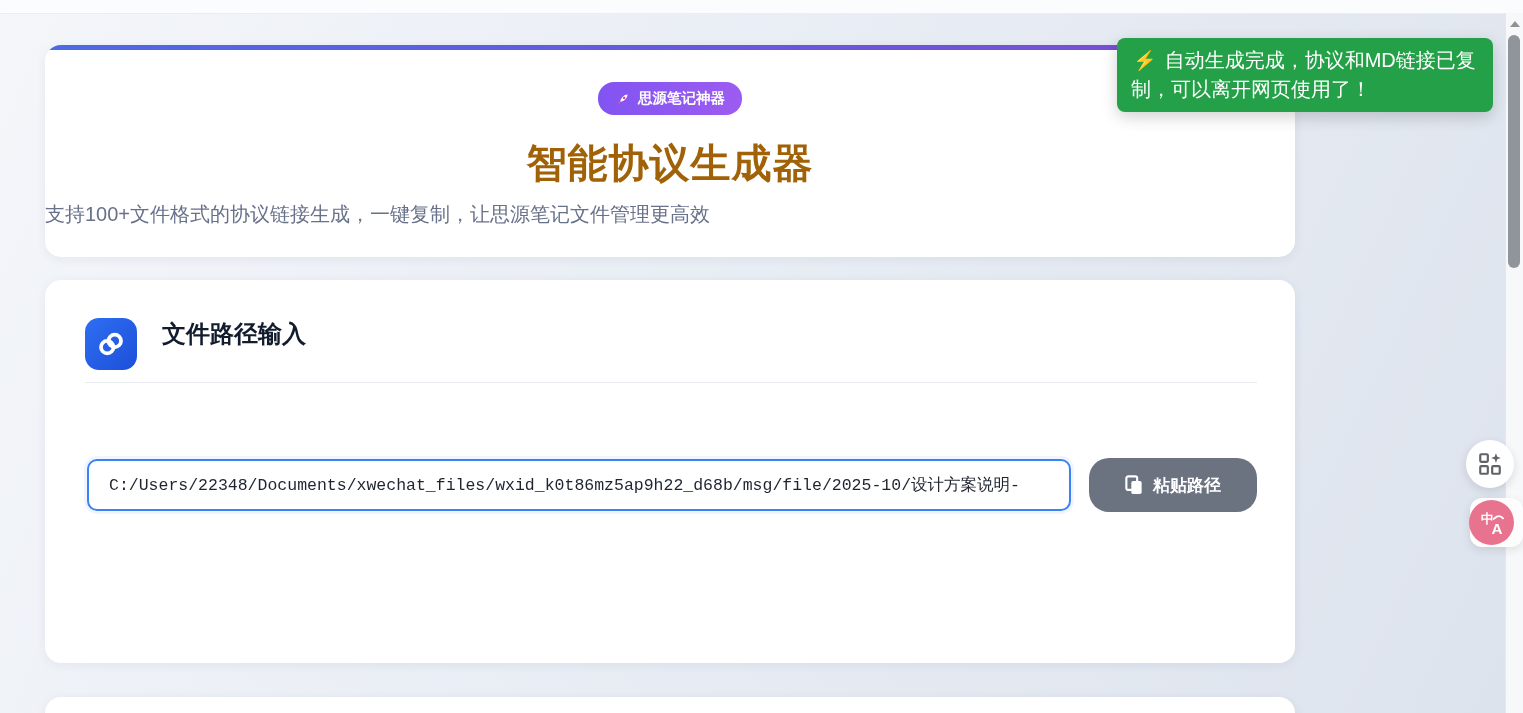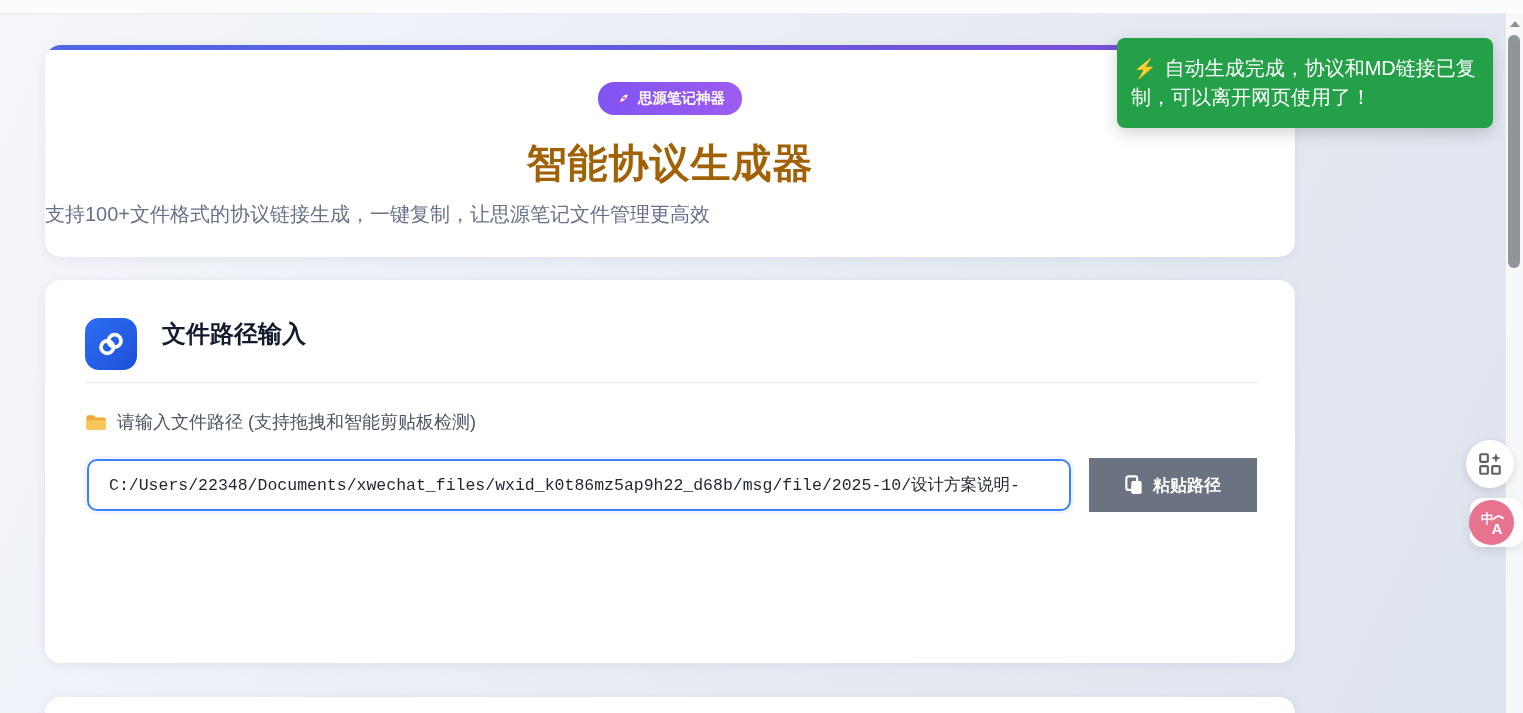--- a/index.html
+++ b/index.html
@@ -32,32 +32,32 @@
   .link-icon-box{width:52px;height:52px;border-radius:14px;background:linear-gradient(135deg,#2e6ef2,#1c50d8);
     display:flex;align-items:center;justify-content:center;}
   .path-title{font-size:24px;font-weight:bold;color:#131c2e;}
   .divider{position:absolute;top:102px;left:40px;width:1172px;height:1px;background:#e9ebf0;}
   .field-label{position:absolute;left:40px;top:130px;display:flex;align-items:center;gap:10px;font-size:18px;color:#4b5563;}
   .path-input{position:absolute;left:42px;top:179px;width:984px;height:52px;box-sizing:border-box;
     border:2px solid #3b82f6;border-radius:10px;padding:7px 20px;background:#fff;
     font-family:"Liberation Mono",monospace;font-size:16.5px;color:#1f2430;
     box-shadow:0 0 0 3px rgba(59,130,246,.08);outline:none;}
   .paste-btn{position:absolute;left:1044px;top:178px;width:168px;height:54px;background:#6b7280;border:none;
-    border-radius:0;color:#fff;font-size:17px;font-weight:bold;display:flex;align-items:center;
+    border-radius:20px;color:#fff;font-size:17px;font-weight:bold;display:flex;align-items:center;
     justify-content:center;gap:10px;cursor:pointer;font-family:inherit;}
   .gen-btn{position:absolute;left:41px;top:256px;width:168px;height:56px;
     background:linear-gradient(135deg,#2a63ec,#1d4fd8);border:none;border-radius:13px;color:#fff;
     font-size:17px;font-weight:bold;display:flex;align-items:center;justify-content:center;gap:10px;
     box-shadow:0 10px 22px rgba(37,99,235,.35);cursor:pointer;font-family:inherit;}
 
   .next-card{top:697px;height:40px;border-radius:16px 16px 0 0;}
 
   
   .toast{position:absolute;left:1117px;top:38px;width:376px;box-sizing:border-box;background:#24a148;
-    border-radius:8px;padding:16px 14px;color:#fff;font-size:20px;line-height:29px;
+    border-radius:8px;padding:8px 14px;color:#fff;font-size:20px;line-height:29px;
     box-shadow:0 5px 16px rgba(0,0,0,.18);z-index:40;}
   .toast .bolt{color:#f97316;margin:0 8px 0 2px;font-size:19px;}
 
   
   .translate-bg{position:absolute;left:1470px;top:498px;width:53px;height:49px;background:#fdfdfe;
     border-radius:12px;z-index:34;box-shadow:0 3px 10px rgba(0,0,0,.10);}
   .float-btn{position:absolute;border-radius:50%;display:flex;align-items:center;justify-content:center;
     z-index:35;cursor:pointer;border:none;padding:0;}
   .widgets-btn{left:1466px;top:440px;width:48px;height:48px;background:#fff;box-shadow:0 3px 10px rgba(0,0,0,.12);}
   .translate-btn{left:1469px;top:500px;width:45px;height:45px;background:#e8738f;}
@@ -94,29 +94,20 @@
     <div class="link-icon-box">
       <svg width="30" height="30" viewBox="0 0 24 24" fill="none" stroke="#ffffff" stroke-width="3" stroke-linecap="round">
         <circle cx="9" cy="14.5" r="5"></circle>
           <circle cx="15" cy="9.5" r="5"></circle>
       </svg>
     </div>
     <div class="path-title">文件路径输入</div>
   </div>
   <div class="divider"></div>
 
-  <div class="field-label">
-    <span style="display:flex;">
-      <svg width="22" height="19" viewBox="0 0 24 20">
-        <path d="M1.5 4 a2 2 0 0 1 2-2 h6 l2.2 2.5 h9 a2 2 0 0 1 2 2 V16 a2 2 0 0 1 -2 2 h-17.2 a2 2 0 0 1 -2-2 Z" fill="#f2a93b"></path>
-        <path d="M1.5 7.5 h21.2 V16 a2 2 0 0 1 -2 2 h-17.2 a2 2 0 0 1 -2-2 Z" fill="#fbc65c"></path>
-      </svg>
-    </span>
-    <span>请输入文件路径 (支持拖拽和智能剪贴板检测)</span>
-  </div>
 
   <input class="path-input" type="text" value="C:/Users/22348/Documents/xwechat_files/wxid_k0t86mz5ap9h22_d68b/msg/file/2025-10/设计方案说明-" style="">
 
   <button class="paste-btn">
     <span style="display:flex;">
       <svg width="18" height="20" viewBox="0 0 20 22" fill="none">
         <rect x="1.5" y="1.5" width="12" height="15" rx="2" stroke="#ffffff" stroke-width="2.4"></rect>
         <rect x="7" y="6.5" width="11.5" height="14.5" rx="2" fill="#ffffff"></rect>
       </svg>
     </span>

